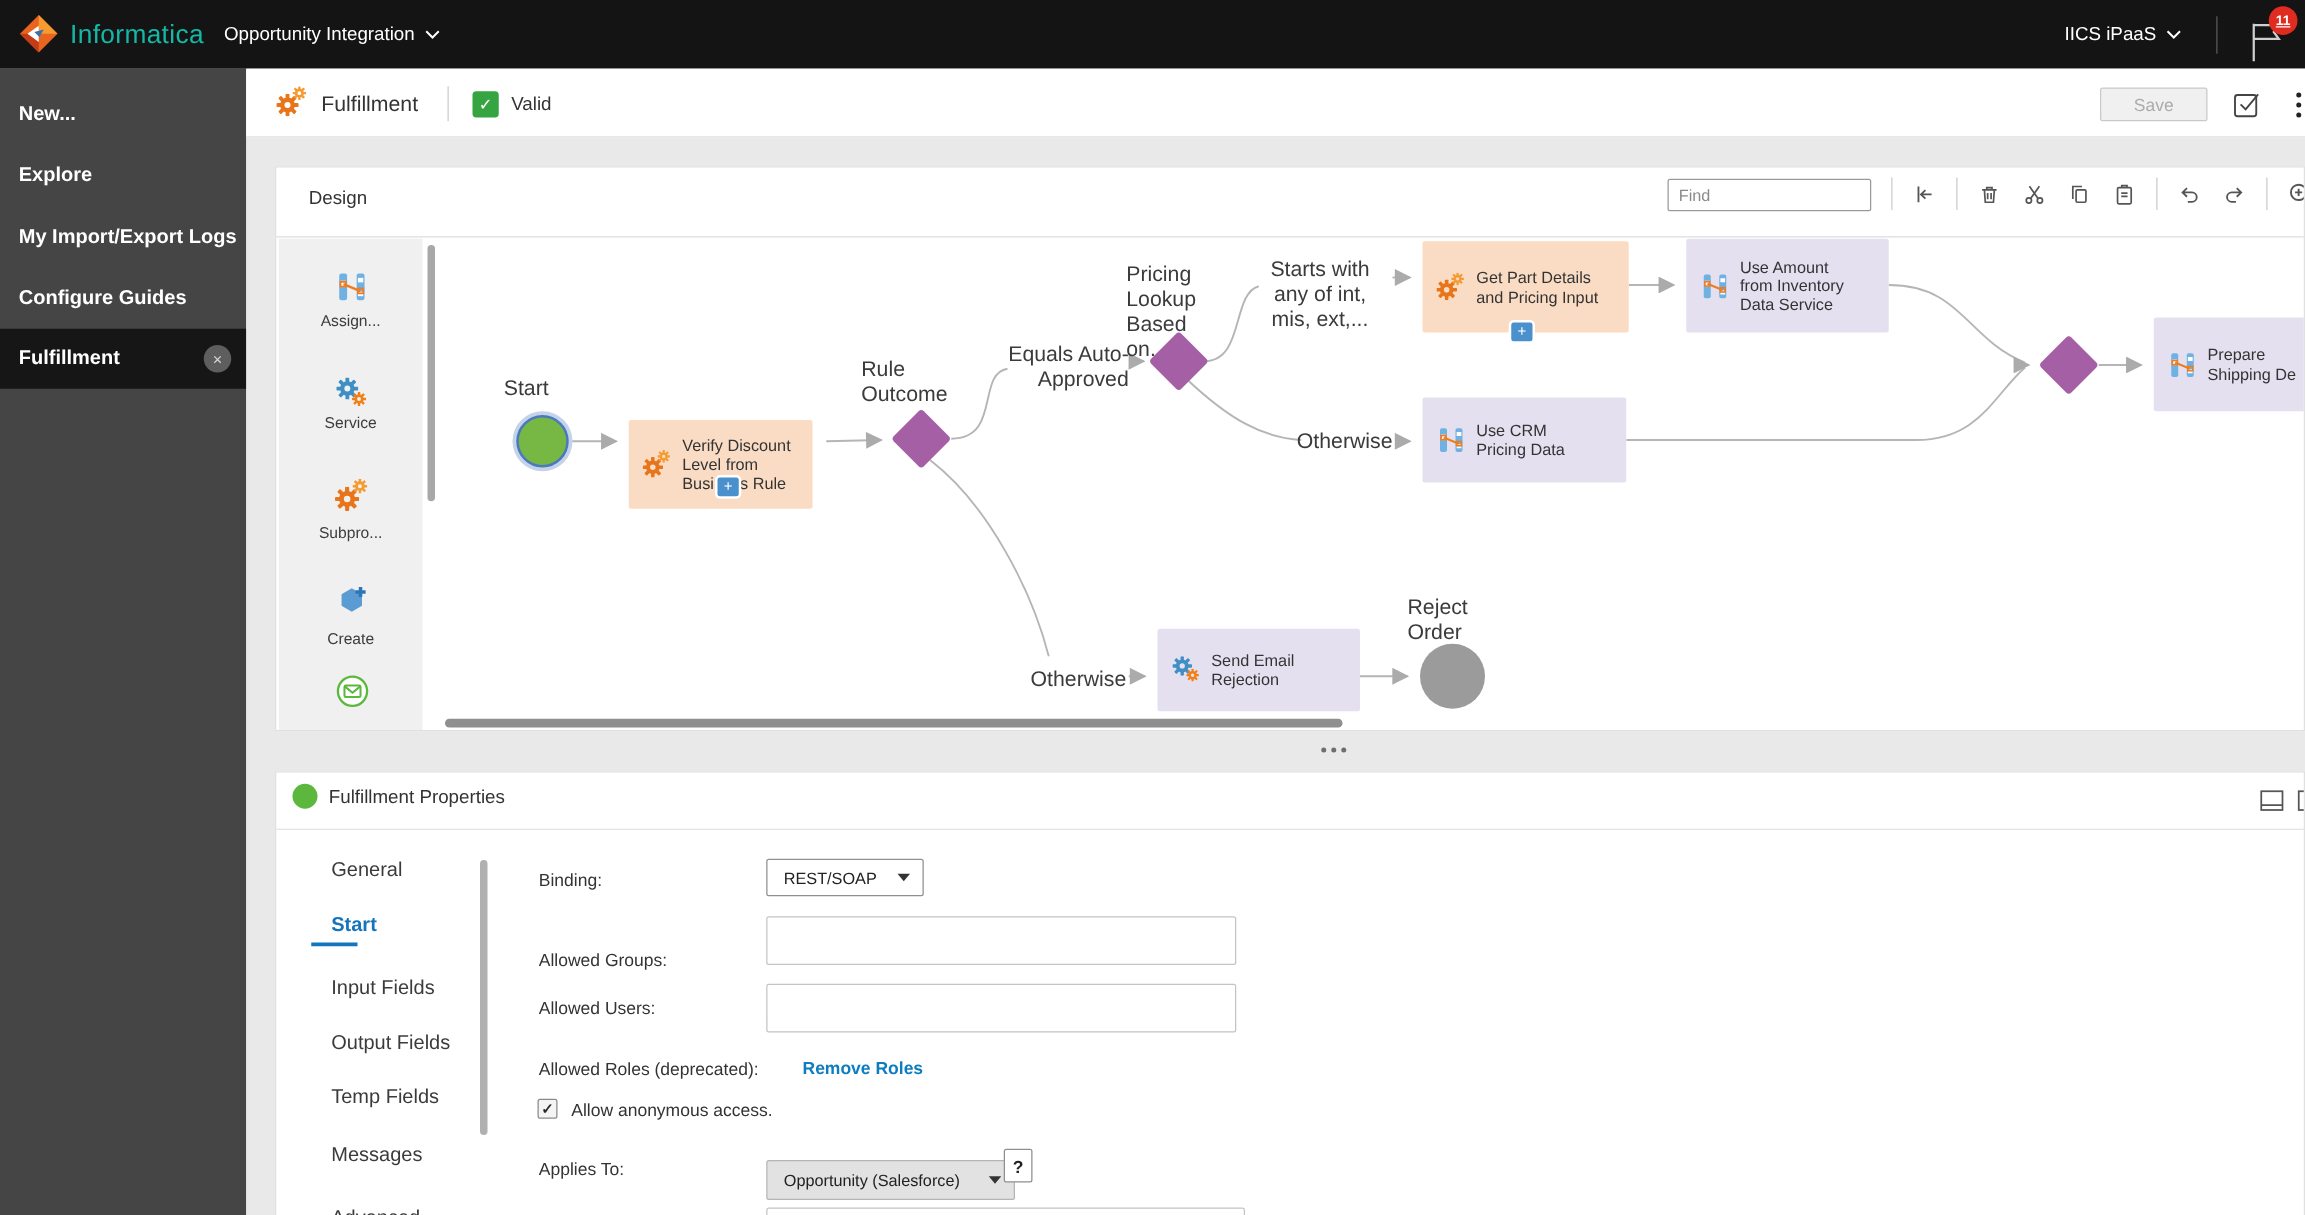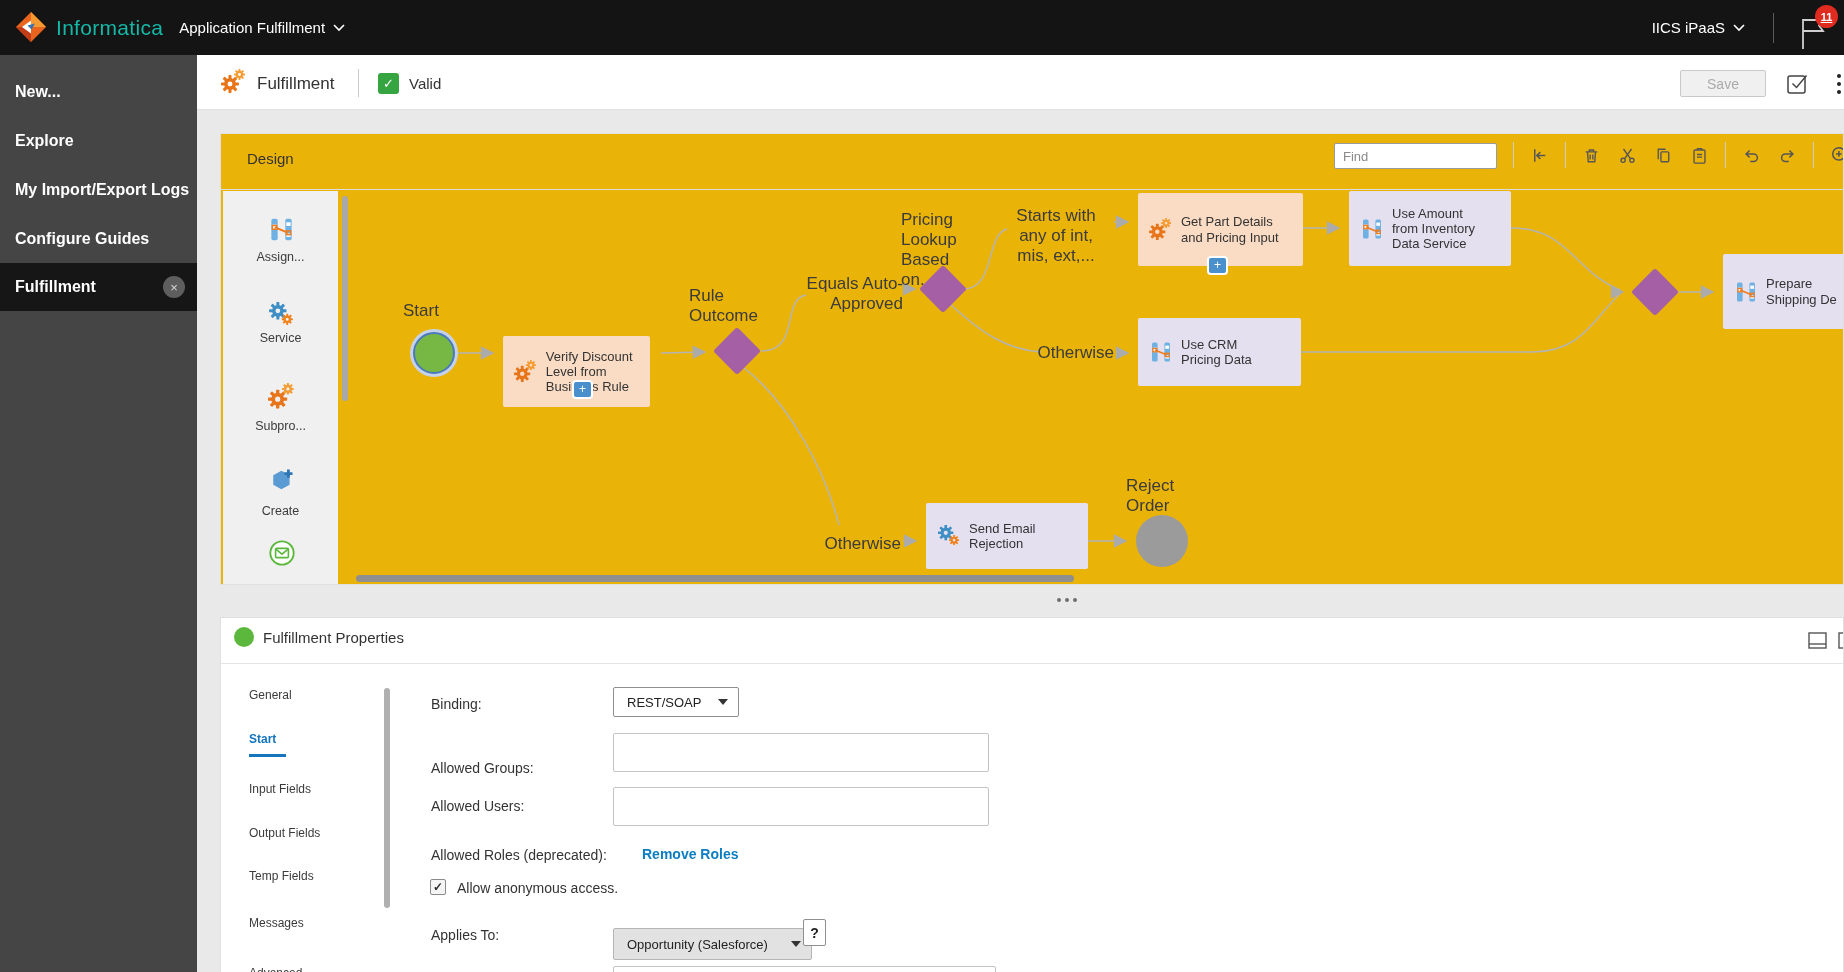--- a/index.html
+++ b/index.html
@@ -27,21 +27,21 @@
   
   .main { position:absolute; left:197px; top:55px; right:0; bottom:0; background:#e9e9e9; }
   .toolbar { position:absolute; left:0; top:0; width:1647px; height:55px; background:#fff; border-bottom:1px solid #e0e0e0; }
   .pt { font-size:17px; color:#333; }
   .vdiv { width:1px; background:#ccc; }
   .valid-box { width:21px; height:21px; border-radius:3px; background:#36a541; color:#fff; font-size:13px; display:flex; align-items:center; justify-content:center; }
   .save { width:86px; height:27px; background:#f0f0f0; border:1px solid #c9c9c9; border-radius:2px; color:#ababab; font-size:14px; font-family:inherit; }
   .kebab .dot { width:4px; height:4px; border-radius:50%; background:#222; margin:4px auto; }
 
   
-  .design-panel { position:absolute; left:23px; top:78px; width:1624px; height:452px; background:#eab308; border:1px solid #e0e0e0; overflow:hidden;text-decoration:underline; }
+  .design-panel { position:absolute; left:23px; top:78px; width:1624px; height:452px; background:#ffffff; border:1px solid #e0e0e0; overflow:hidden;text-decoration:underline; }
   .dp-title { font-size:15px; color:#333; }
   .find { width:163px; height:26px; border:1px solid #9a9a9a; border-radius:2px; font-size:13px; padding:0 8px; color:#333; font-family:inherit; }
   .find::placeholder { color:#8a8a8a; }
   .dtool { display:flex; align-items:center; gap:15px; }
   .dtool svg { display:block; }
   .dtool .sep { width:1px; height:26px; background:#ccc; }
   .hdr-line { position:absolute; left:0; top:55px; width:1624px; height:1px; background:#ddd; }
 
   .palette { position:absolute; left:2px; top:57px; width:115px; height:393px; background:#f0f0f0; }
   .pal-label { position:absolute; width:115px; text-align:center; font-size:12.5px; color:#3c3c3c; }
@@ -61,21 +61,21 @@
   .hscroll { position:absolute; left:135px; top:441px; width:718px; height:7px; background:#8f8f8f; border-radius:4px; }
 
   .dots-handle { position:absolute; left:853px; top:540px; width:34px; height:10px; display:flex; gap:4px; align-items:center; justify-content:center; cursor:row-resize; }
   .dots-handle i { width:4px; height:4px; border-radius:50%; background:#6e6e6e; }
 
   
   .props { position:absolute; left:23px; top:562px; width:1624px; height:360px; background:#fff; border:1px solid #e0e0e0; overflow:hidden; }
   .props-title { font-size:15px; color:#333; }
   .props-dot { position:absolute; left:13px; top:9px; width:20px; height:20px; border-radius:50%; background:#5cb83c; }
   .props-hline { position:absolute; left:0; top:45px; width:1624px; height:1px; background:#e4e4e4; }
-  .ptab { position:absolute; left:28px; font-size:12px; color:#3b3b3b; cursor:pointer; }
+  .ptab { position:absolute; left:44px; font-size:16px; color:#3b3b3b; cursor:pointer; }
   .ptab.active { color:#1474bc; font-weight:bold; }
   .ptab-underline { position:absolute; left:28px; width:37px; height:3px; background:#1474bc; }
   .pscroll { position:absolute; left:163px; top:70px; width:6px; height:220px; background:#b0b0b0; border-radius:3px; }
   .flabel { position:absolute; left:210px; font-size:14px; color:#333; }
   .finput { position:absolute; left:392px; width:376px; height:39px; border:1px solid #c4c4c4; border-radius:2px; background:#fff; font-family:inherit; font-size:13px; padding:0 8px; }
   .dropdown { position:absolute; display:flex; align-items:center; justify-content:space-between; padding:0 10px 0 13px; border-radius:2px; font-size:13px; color:#222; cursor:pointer; }
   .dd-white { border:1px solid #8f8f8f; background:#fff; }
   .dd-gray { border:1px solid #b5b5b5; background:#e2e2e2; }
   .caret { width:0; height:0; border-left:5px solid transparent; border-right:5px solid transparent; border-top:6px solid #333; }
   .link { position:absolute; color:#0d7dc1; font-size:14px; font-weight:bold; cursor:pointer; }
@@ -144,21 +144,21 @@
   <div class="topbar">
     <svg class="abs" style="left:14px;top:10px" width="34" height="34" viewBox="0 0 34 34">
       <path d="M17 2 L32 17 L17 32 L2 17 Z" fill="#e8641f"></path>
       <path d="M17 2 L32 17 L17 17 Z" fill="#f59b31"></path>
       <path d="M17 32 L2 17 L17 17 Z" fill="#c23c18"></path>
       <path d="M8 17 L17 10.5 L17 23.5 Z" fill="#fff"></path>
       <path d="M13.5 15.5 L21 13.5 L17.5 19.5 Z" fill="#3a6fb0"></path>
     </svg>
     <div class="brand" style="margin-left:56px">Informatica</div>
     <div class="product">
-      <span>Application Fulfillment</span>
+      <span>Opportunity Integration</span>
       <svg width="12" height="8" viewBox="0 0 12 8">
           <path d="M1 1 L6 6 L11 1" stroke="#fff" stroke-width="1.6" fill="none"></path>
         </svg>
     </div>
     <div class="tb-right">
       <div class="org">
         <span>IICS iPaaS</span>
         <svg width="12" height="8" viewBox="0 0 12 8">
             <path d="M1 1 L6 6 L11 1" stroke="#fff" stroke-width="1.6" fill="none"></path>
           </svg>

